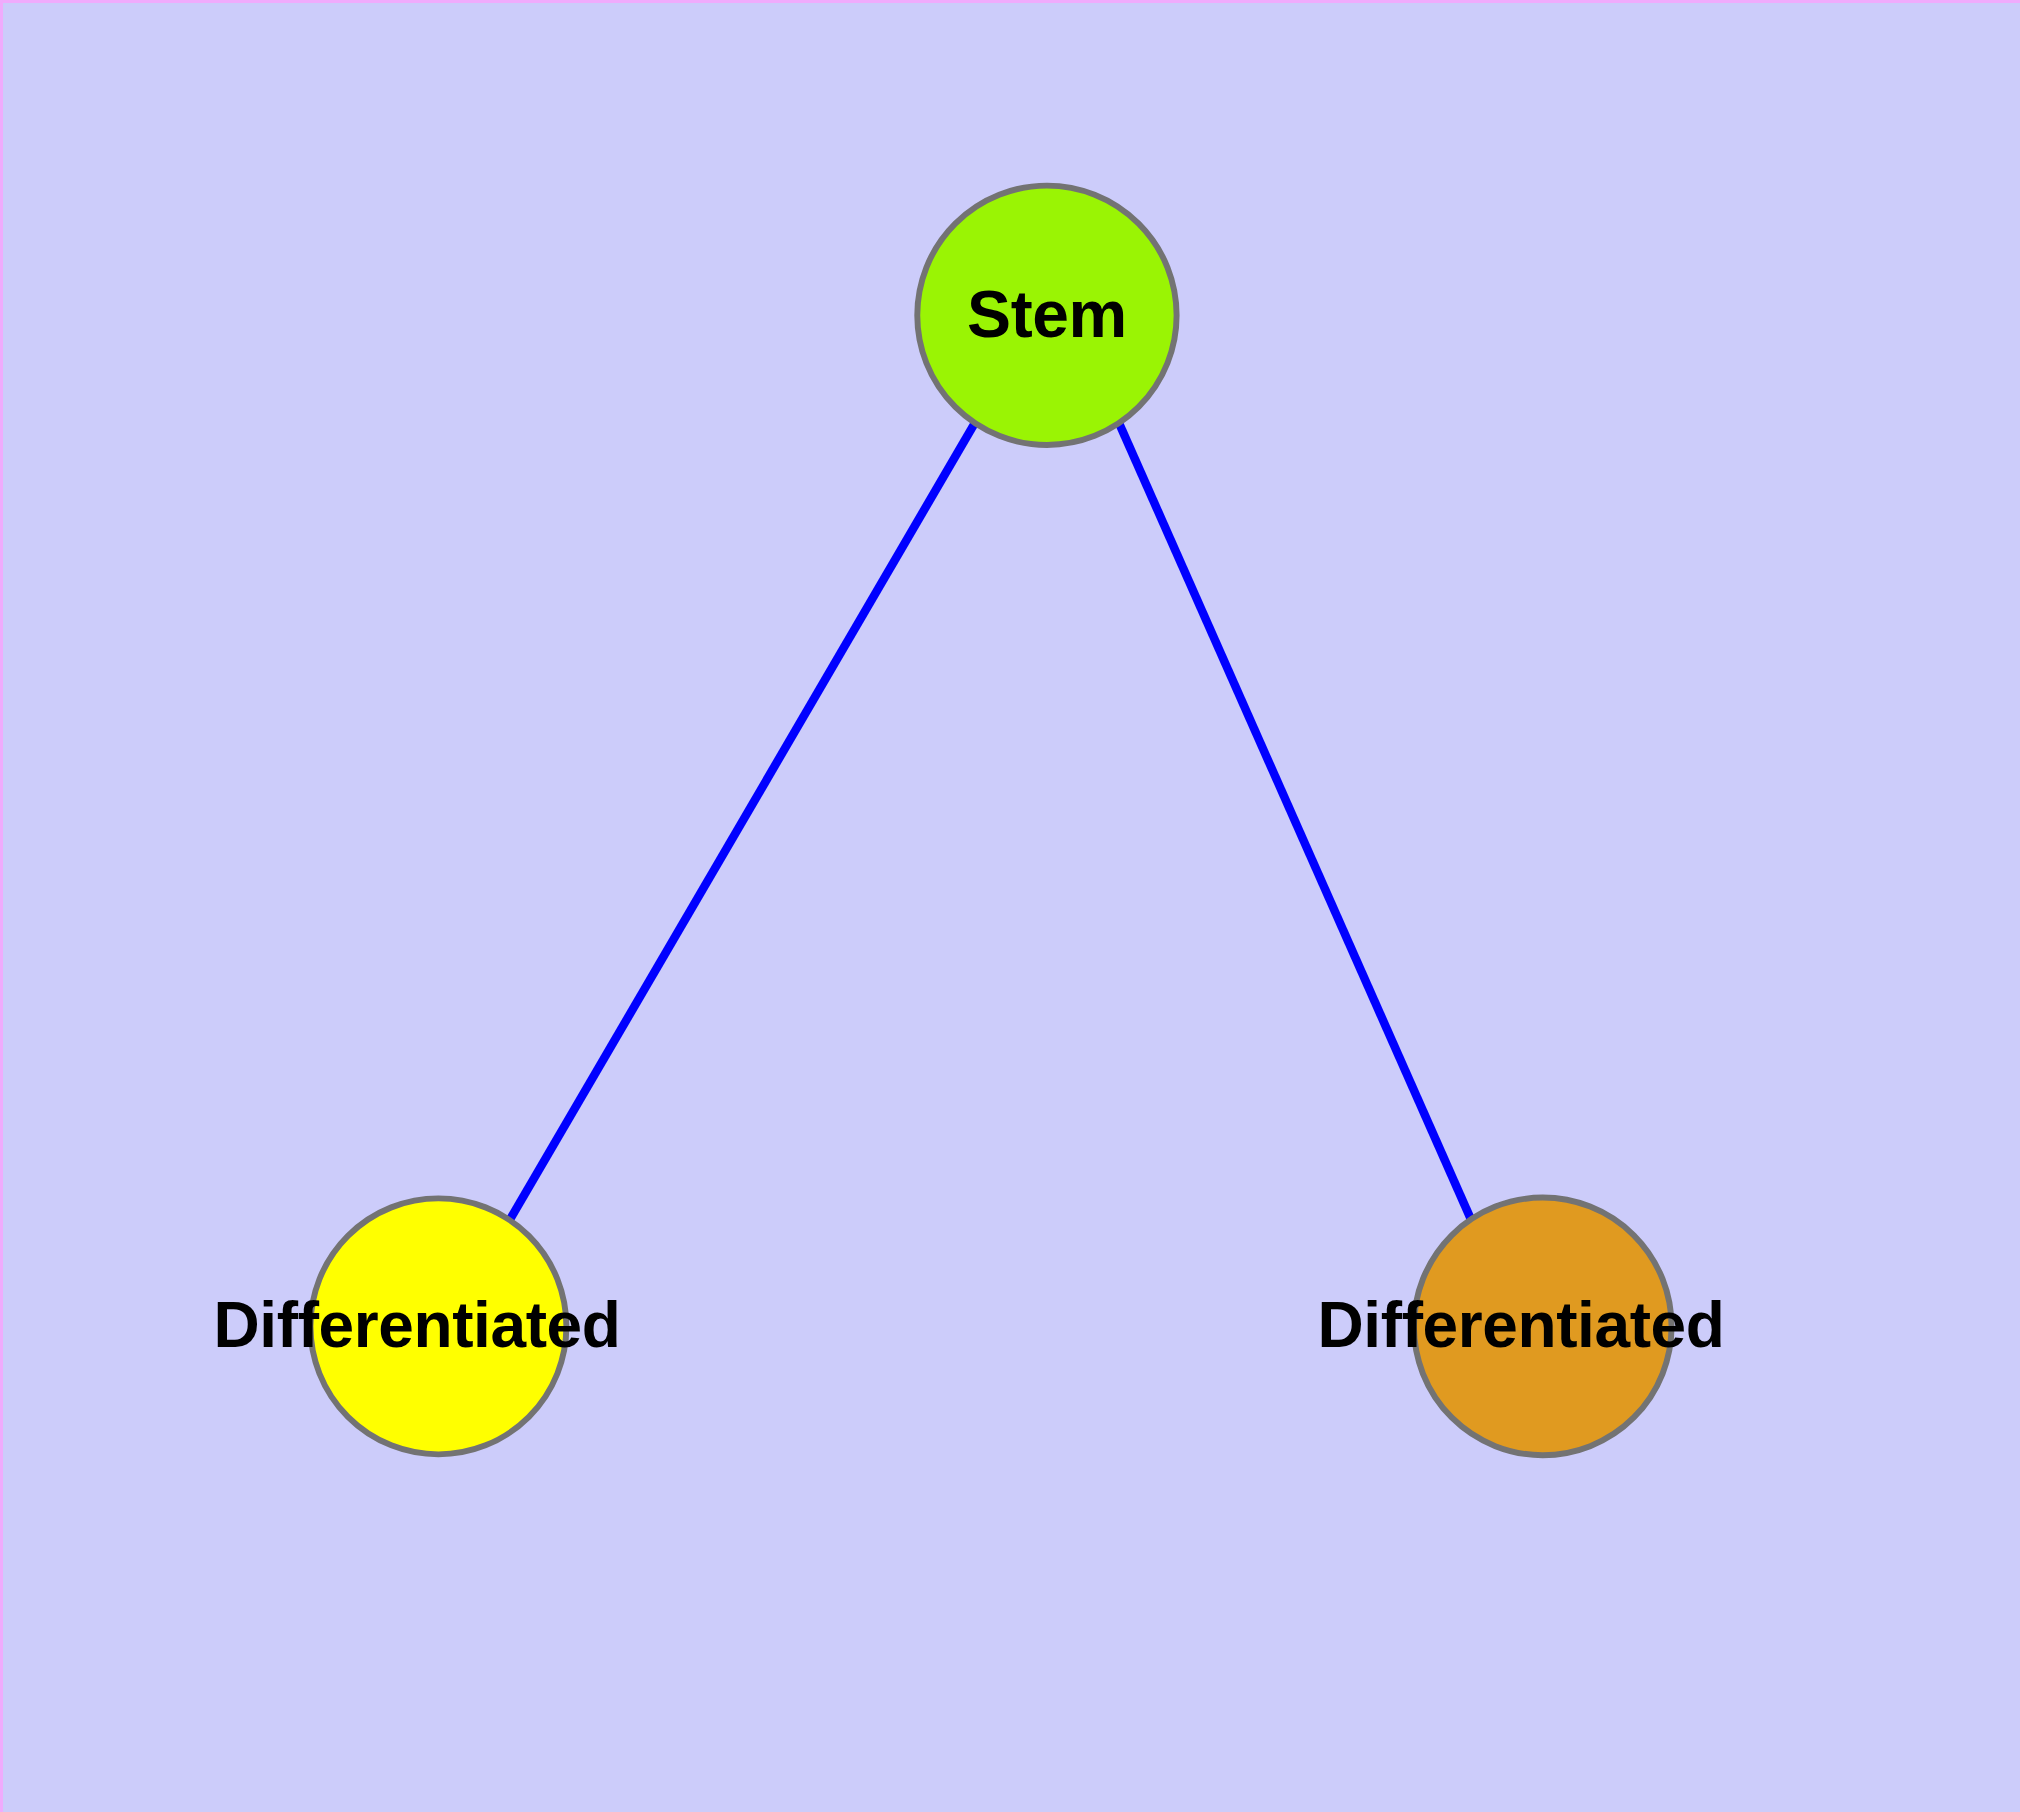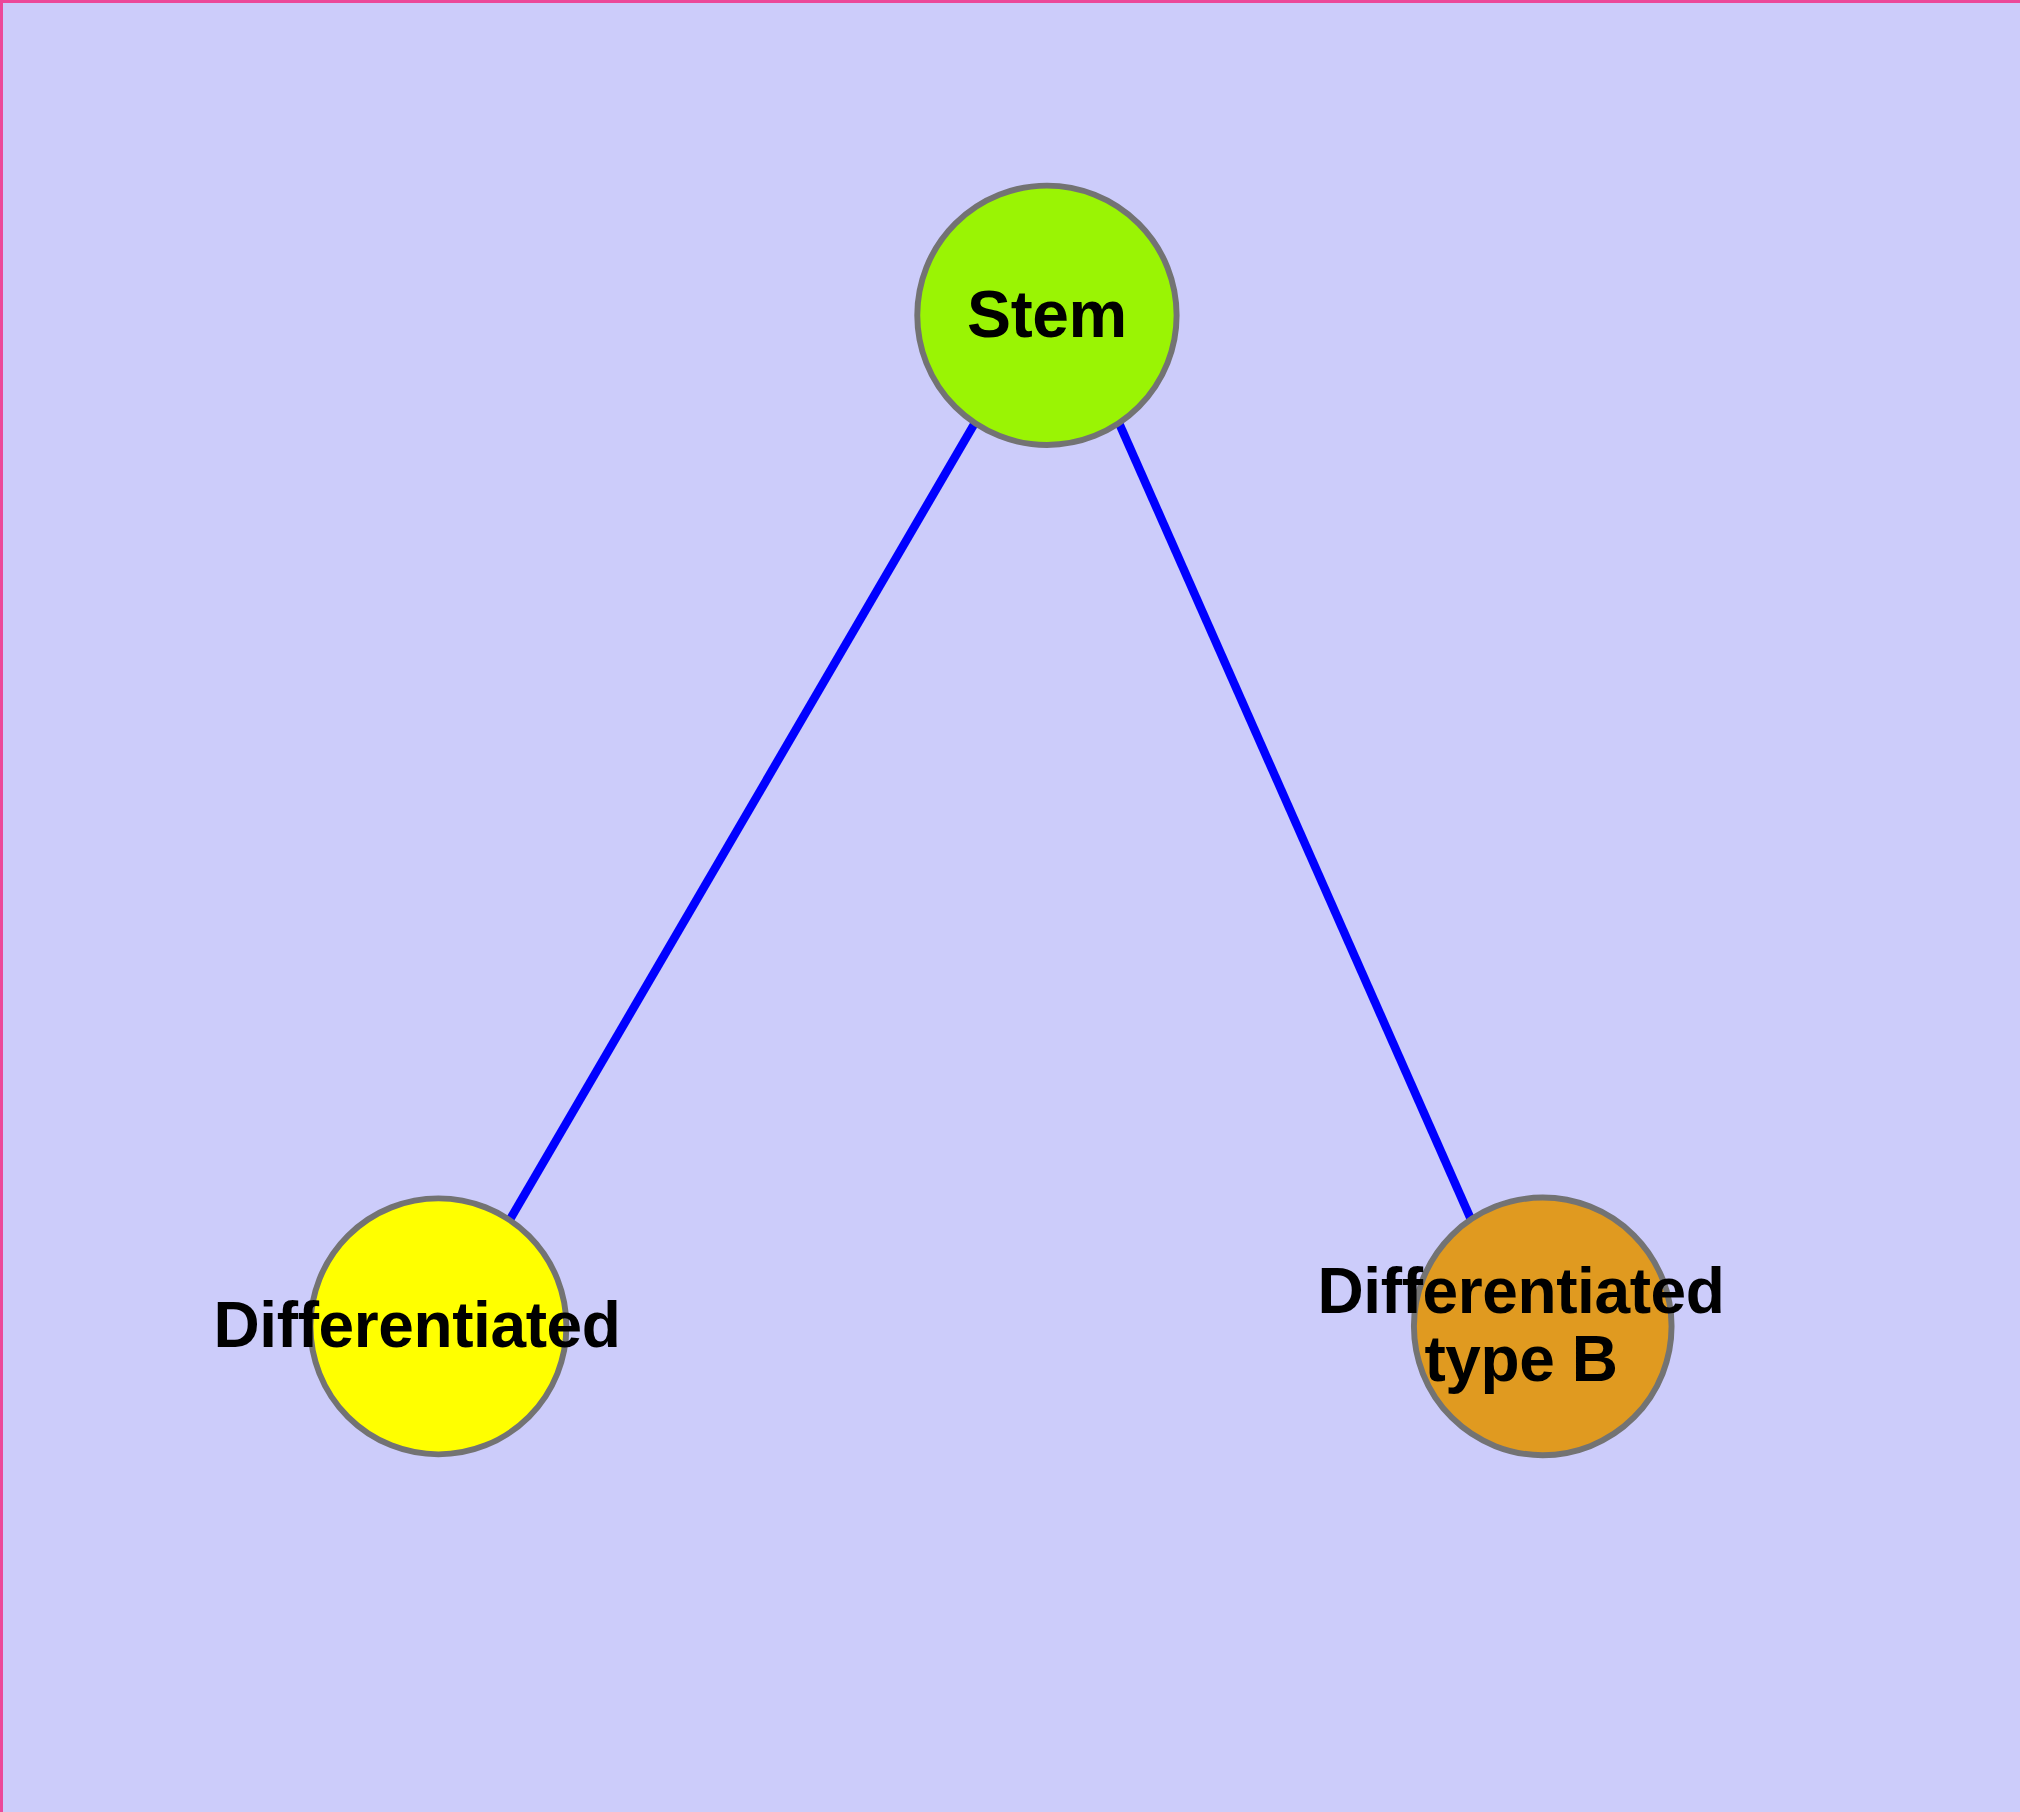--- a/index.html
+++ b/index.html
@@ -54,34 +54,34 @@
     transform: translate(-50%, -50%);
     pointer-events: none;
   }
   .node-label.inner {
     font-size: 66px;
   }
 </style>
 </head>
 <body>
 
-<div id="canvas" style="width: 2021px; height: 1812px; background: #ec4899;">
+<div id="canvas" style="width: 2021px; height: 1812px; background: #f0abfc;">
   <div id="plot-area" style="background: rgb(204, 204, 250); width: 2017px; height: 1809px;"></div>
 
   <svg id="graph-svg" viewBox="0 0 2384 2138">
     <g id="edges-layer">
         <line x1="1150" y1="499" x2="602" y2="1438" class="edge-line" stroke="#0000ff" stroke-width="10"></line>
         <line x1="1320" y1="499" x2="1735" y2="1438" class="edge-line" stroke="#0000ff" stroke-width="10"></line>
       </g>
     <g id="nodes-layer">
         <circle cx="1235" cy="372" r="153" class="node-circle" fill="#9af404" stroke="#737373" stroke-width="7"></circle>
         <circle cx="517" cy="1565" r="151" class="node-circle" fill="#ffff00" stroke="#737373" stroke-width="7"></circle>
         <circle cx="1820" cy="1565" r="152" class="node-circle" fill="#e09a20" stroke="#737373" stroke-width="7"></circle>
       </g>
   </svg>
 
   <div id="labels-layer">
       <div class="node-label inner" style="left: 1047px; top: 315px; color: rgb(0, 0, 0);"><div>Stem</div></div>
       <div class="node-label" style="left: 417px; top: 1326px; color: rgb(0, 0, 0);"><div>Differentiated</div></div>
-      <div class="node-label" style="left: 1521px; top: 1326px; color: rgb(0, 0, 0);"><div>Differentiated</div><div>type B</div></div>
+      <div class="node-label" style="left: 1521px; top: 1326px; color: rgb(0, 0, 0);"><div>Differentiated</div></div>
     </div>
 </div>
 
 
 </body></html>

